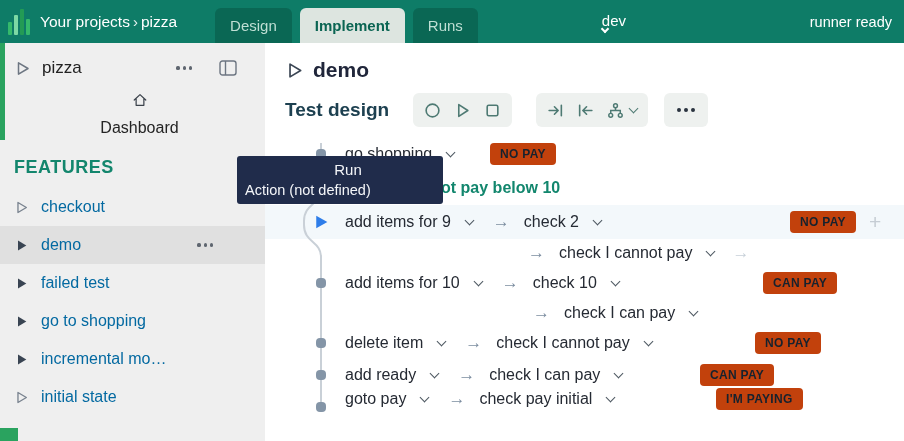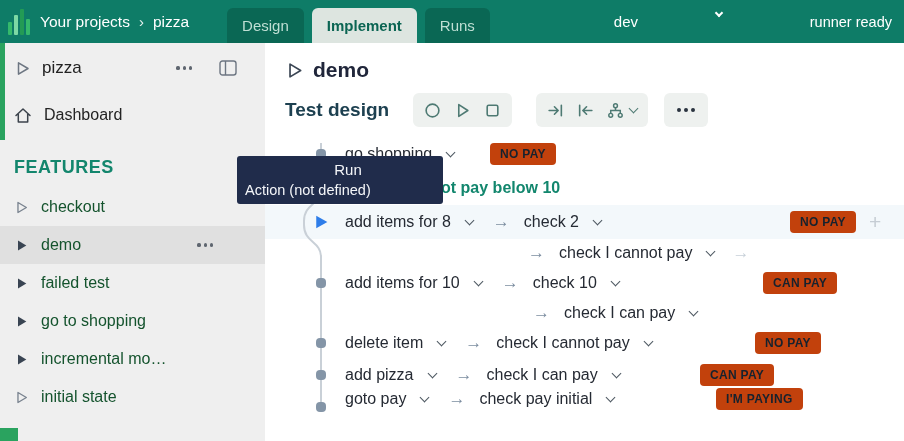--- a/index.html
+++ b/index.html
@@ -10,48 +10,48 @@
   }
   
   .header { position:absolute; top:0; left:0; width:904px; height:43px; background:#0e7c67;
     display:flex; align-items:center; }
   .logo { margin-left:8px; display:flex; align-items:flex-end; gap:2px; height:26px; }
   .logo i { display:block; width:4px; border-radius:1px; }
   .logo i:nth-child(1){height:13px;background:#35b96b;}
   .logo i:nth-child(2){height:20px;background:#7cd9a4;}
   .logo i:nth-child(3){height:26px;background:#239b55;}
   .logo i:nth-child(4){height:16px;background:#35b96b;}
-  .crumb { color:#fff; font-size:15.5px; margin-left:10px; display:flex; align-items:center; gap:9px; }
+  .crumb { color:#fff; font-size:15.5px; margin-left:10px; display:flex; align-items:center; gap:3px; }
   .crumb .sep { opacity:.9; font-size:15px; }
   .tabs { display:flex; gap:8px; margin-left:38px; align-items:flex-end; height:43px; }
   .tab { height:35px; padding:0 15px; display:flex; align-items:center;
     border-radius:6px 6px 0 0; background:#0a6754; color:#bfdfd4; font-size:15px; cursor:default;}
   .tab.active { background:#dde5e0; color:#0b6553; font-weight:bold; }
-  .env { color:#fff; font-size:15px; display:flex; align-items:flex-start; margin-left:124px; width:108px; justify-content:space-between; }
+  .env { color:#fff; font-size:15px; display:flex; align-items:flex-start; margin-left:124px; width:108px; justify-content:space-between;flex-direction:column; }
   .chev { display:inline-block; width:7px; height:7px;
     border-right:1.7px solid #4d5761; border-bottom:1.7px solid #4d5761;
     transform:rotate(45deg); margin-top:-3px; }
   .chev.white { border-color:#fff; width:6px; height:6px; border-width:2px; }
   .status { color:#fff; font-size:14.5px; margin-left:auto; margin-right:12px; }
 
   
   .sidebar { position:absolute; top:43px; left:0; width:265px; height:398px; background:#efefef; }
   .green-scroll { position:absolute; left:0; top:0; width:5px; height:97px; background:#2aa35f; }
   .green-corner { position:absolute; left:0; bottom:0; width:18px; height:13px; background:#2aa35f; }
   .proj-row { height:50px; display:flex; align-items:center; padding:0 28px 0 14px; gap:11px; }
   .proj-title { font-size:17px; color:#222; }
   .dots { display:inline-flex; gap:3px; align-items:center; }
   .dots i { width:3.2px; height:3.2px; border-radius:50%; background:#5f6670; }
   .dots.big i { width:3.8px; height:3.8px; background:#2b3440; }
   .ml-auto { margin-left:auto; }
   .dash-row { height:44px; display:flex; align-items:center; padding-left:14px; gap:12px;
-    font-size:16px; color:#242424; }
+    font-size:16px; color:#242424;flex-direction:column; }
   .features-label { margin:20px 0 10px 14px; color:#13866d; font-weight:bold; font-size:18px; letter-spacing:.5px; }
   .feat-item { height:38px; display:flex; align-items:center; padding:0 14px; gap:12px;
-    font-size:16px; color:#14532d; }
+    font-size:16px; color:#0369a1; }
   .feat-item.selected { background:#e0e0e0; }
 
   
   .main { position:absolute; left:265px; top:43px; width:639px; height:398px; background:#fff; }
   .demo-head { display:flex; align-items:center; gap:9px; padding:15px 0 0 20px; }
   .demo-title { font-size:21px; font-weight:bold; color:#20263a; }
   .design-row { display:flex; align-items:center; padding:11px 0 0 20px; }
   .design-title { font-size:19px; font-weight:bold; color:#1d4050; }
   .tgroup { display:flex; align-items:center; background:#eef1ef; border-radius:6px; height:34px;
     padding:0 11px; gap:13px; margin-left:24px; }
@@ -238,21 +238,21 @@
       <span class="badge" style="left:225px">NO PAY</span>
     </div>
     <span class="bullet" style="left:51px; top:106px"></span>
 
     <div class="row" style="top:129px">
       <span class="section-label">check I cannot pay below 10</span>
     </div>
     <span class="bullet" style="left:51px; top:140px"></span>
 
     <div class="row hl" style="top:162px">
-      <span>add items for 8</span>
+      <span>add items for 9</span>
       <span class="chev"></span>
       <span class="arrow">→</span>
       <span class="check">check 2</span>
       <span class="chev"></span>
       <span class="badge" style="left:525px">NO PAY</span>
       <span class="plus">+</span>
     </div>
     <svg class="blueplay" style="left:47px; top:170px" width="18" height="18" viewBox="0 0 17 17">
         <path d="M4 2.5 L14.5 8.5 L4 14.5 Z" fill="#2e7de9"></path>
       </svg>
@@ -284,21 +284,21 @@
       <span>delete item</span>
       <span class="chev"></span>
       <span class="arrow">→</span>
       <span class="check">check I cannot pay</span>
       <span class="chev"></span>
       <span class="badge" style="left:490px">NO PAY</span>
     </div>
     <span class="bullet" style="left:51px; top:295px"></span>
 
     <div class="row" style="top:316px">
-      <span>add pizza</span>
+      <span>add ready</span>
       <span class="chev"></span>
       <span class="arrow">→</span>
       <span class="check">check I can pay</span>
       <span class="chev"></span>
       <span class="badge" style="left:435px">CAN PAY</span>
     </div>
     <span class="bullet" style="left:51px; top:327px"></span>
 
     <div class="row" style="top:340px">
       <span>goto pay</span>

